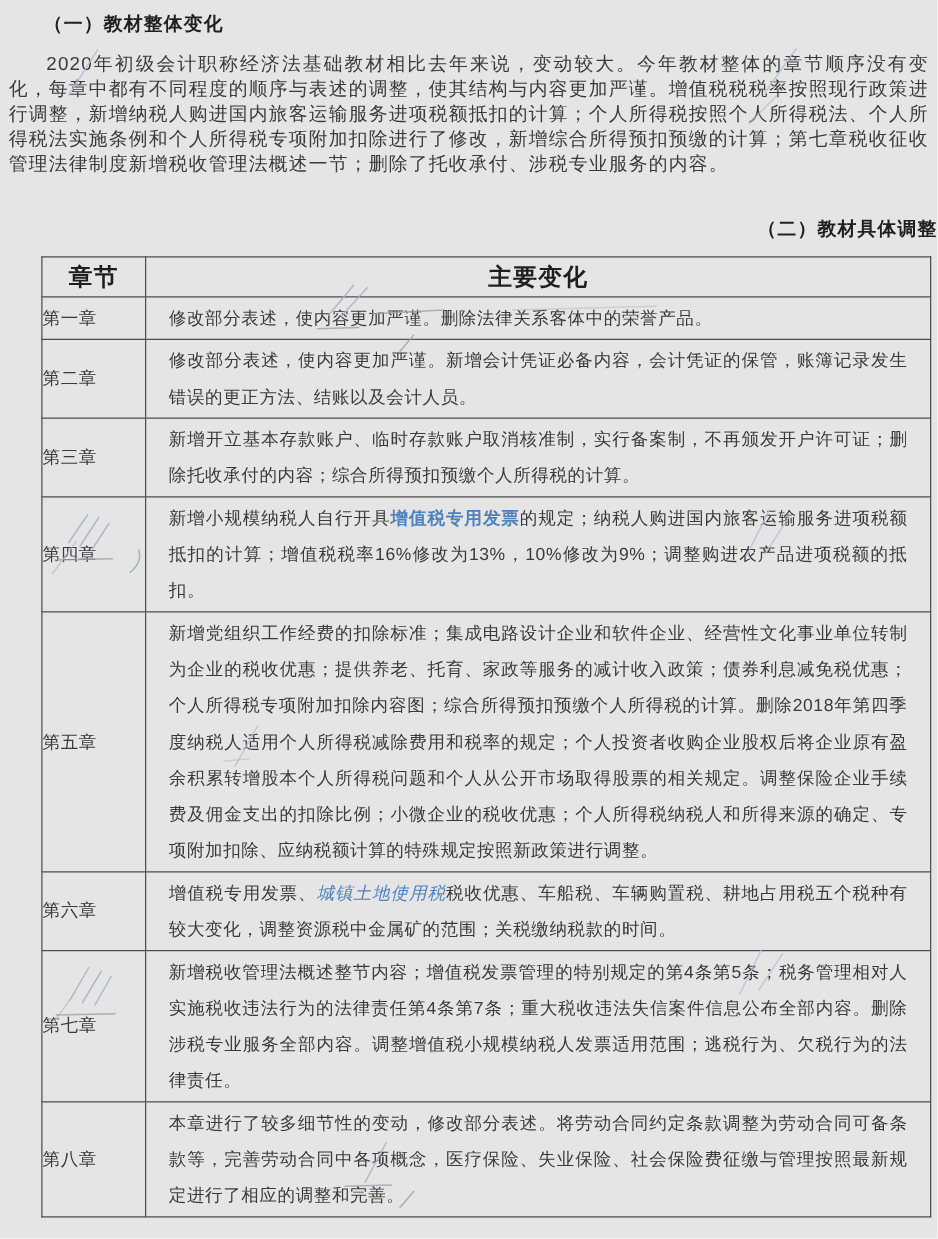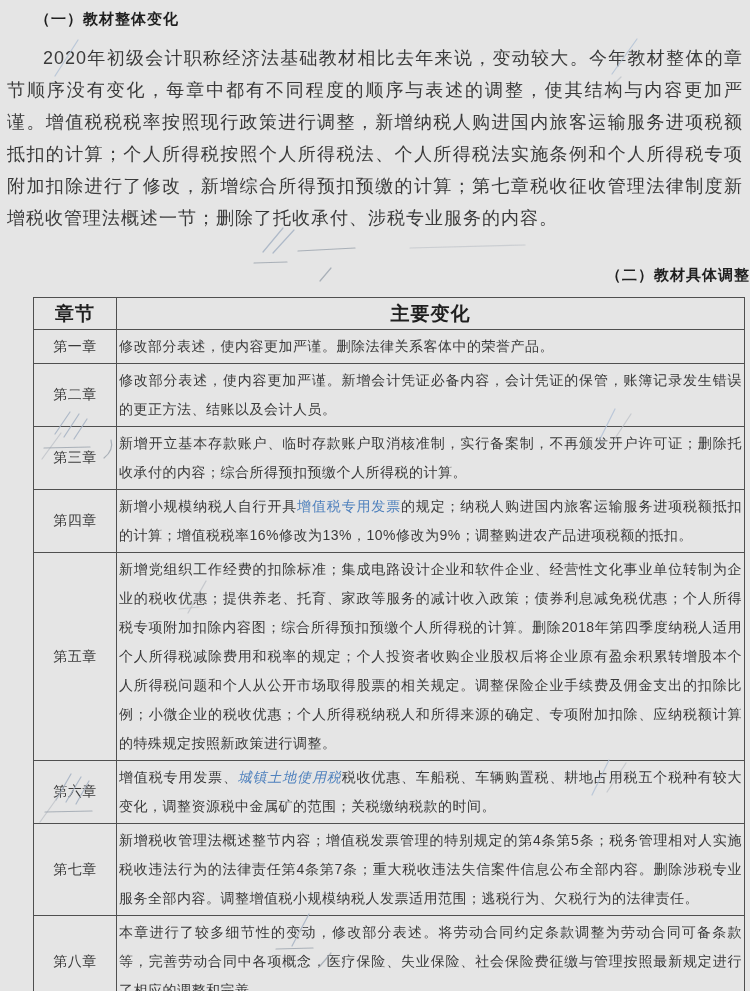--- a/index.html
+++ b/index.html
@@ -29,22 +29,22 @@
     font-size: 15px;
     font-weight: bold;
     color: #1f1f1f;
     letter-spacing: 1px;
     margin: 0 0 0 35px;
   }
   .sec-heading.first { padding-top: 10px; }
   .sec-heading.second { margin-top: 32px; text-align: right; }
   .intro {
     margin: 13px 7px 0 7px;
-    font-size: 18px;
-    line-height: 32px;
+    font-size: 15px;
+    line-height: 20px;
     letter-spacing: 1px;
     text-indent: 2em;
     text-align: justify;
     color: #3a3a3a;
   }
   table.changes-table {
     margin: 12px 5px 0 33px;
     width: 712px;
     border-collapse: collapse;
     table-layout: fixed;
@@ -59,27 +59,26 @@
     height: 31px;
     font-size: 19px;
     font-weight: bold;
     color: #1f1f1f;
     text-align: center;
     letter-spacing: 1px;
     padding: 0;
   }
   col.chapter-col { width: 83px; }
   td.chapter-cell {
-    text-align: center;
     vertical-align: middle;
     letter-spacing: 0.5px;
     padding: 2px 0;
   }
   td.changes-cell {
-    padding: 2px 2px;
+    padding: 2px 18px;
     line-height: 29px;
     letter-spacing: 0.5px;
     text-align: justify;
     vertical-align: middle;
   }
   .term-link {
     cursor: pointer;
   }
 </style>
 </head>
@@ -142,21 +141,21 @@
         <tr>
           <td class="chapter-cell">第二章</td>
           <td class="changes-cell"><span>修改部分表述，使内容更加严谨。新增会计凭证必备内容，会计凭证的保管，账簿记录发生错误的更正方法、结账以及会计人员。</span></td>
         </tr>
         <tr>
           <td class="chapter-cell">第三章</td>
           <td class="changes-cell"><span>新增开立基本存款账户、临时存款账户取消核准制，实行备案制，不再颁发开户许可证；删除托收承付的内容；综合所得预扣预缴个人所得税的计算。</span></td>
         </tr>
         <tr>
           <td class="chapter-cell">第四章</td>
-          <td class="changes-cell"><span>新增小规模纳税人自行开具</span><span class="term-link" style="color: rgb(79, 129, 189);">增值税专用发票</span><span>的规定；纳税人购进国内旅客运输服务进项税额抵扣的计算；增值税税率16%修改为13%，10%修改为9%；调整购进农产品进项税额的抵扣。</span></td>
+          <td class="changes-cell"><span>新增小规模纳税人自行开具</span><span class="term-link" style="color: rgb(79, 129, 189); font-weight: bold;">增值税专用发票</span><span>的规定；纳税人购进国内旅客运输服务进项税额抵扣的计算；增值税税率16%修改为13%，10%修改为9%；调整购进农产品进项税额的抵扣。</span></td>
         </tr>
         <tr>
           <td class="chapter-cell">第五章</td>
           <td class="changes-cell"><span>新增党组织工作经费的扣除标准；集成电路设计企业和软件企业、经营性文化事业单位转制为企业的税收优惠；提供养老、托育、家政等服务的减计收入政策；债券利息减免税优惠；个人所得税专项附加扣除内容图；综合所得预扣预缴个人所得税的计算。删除2018年第四季度纳税人适用个人所得税减除费用和税率的规定；个人投资者收购企业股权后将企业原有盈余积累转增股本个人所得税问题和个人从公开市场取得股票的相关规定。调整保险企业手续费及佣金支出的扣除比例；小微企业的税收优惠；个人所得税纳税人和所得来源的确定、专项附加扣除、应纳税额计算的特殊规定按照新政策进行调整。</span></td>
         </tr>
         <tr>
           <td class="chapter-cell">第六章</td>
           <td class="changes-cell"><span>增值税专用发票、</span><span class="term-link" style="color: rgb(79, 129, 189); font-style: italic;">城镇土地使用税</span><span>税收优惠、车船税、车辆购置税、耕地占用税五个税种有较大变化，调整资源税中金属矿的范围；关税缴纳税款的时间。</span></td>
         </tr>
         <tr>

